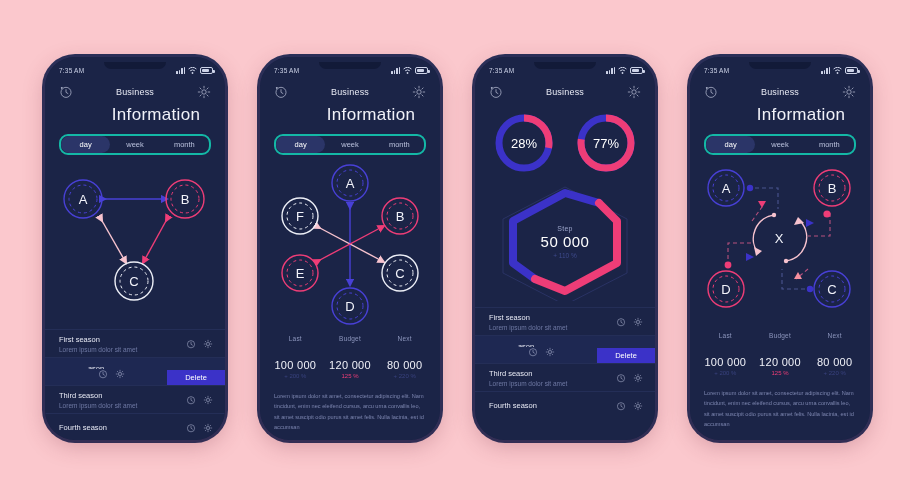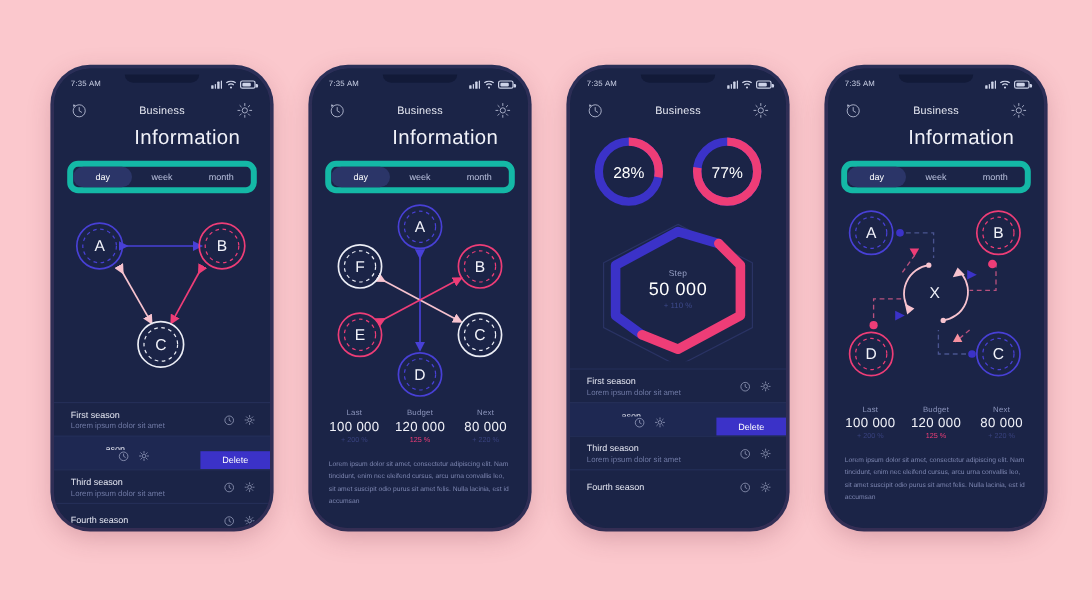--- a/index.html
+++ b/index.html
@@ -87,21 +87,21 @@
     text-align:center; color:#f0f1f8;
     font-size: 17px; font-weight: 300; letter-spacing: .3px;
     margin-top: 6px;
     margin-left: 42px;
   }
 
   
   .segmented {
     margin: 9px auto 0;
     width: 148px; height: 17px;
-    border: 5px solid #14b8a6;
+    border: 2px solid #14b8a6;
     border-radius: 9px;
     display:flex; align-items:center;
     position: relative;
   }
   .seg {
     flex:1; text-align:center; font-size: 7.5px;
     color: #b9c0dc; line-height: 17px; z-index:2;
     border-radius: 9px;
   }
   .seg.active { color: #ffffff; background: #2b3568; }
@@ -132,21 +132,21 @@
   .hex-val { font-size: 15px; color:#fff; font-weight:300; margin-top: 1px; letter-spacing:.5px; }
   .hex-pct { font-size: 6.5px; color:#3e4a8c; margin-top: 2px; }
 
   
   .stats {
     display:flex; justify-content:space-around;
     padding: 6px 8px 0;
   }
   .stat { text-align:center; flex:1; }
   .stat-label { font-size:6.5px; color:#8d96bd; letter-spacing:.2px; }
-  .stat-value { font-size:11px; color:#f0f1f8; margin-top:2px; font-weight:300; letter-spacing:.3px; }
+  .stat-value { font-size:11px; color:#f0f1f8; margin-top:17px; font-weight:300; letter-spacing:.3px; }
   .stat-delta { font-size:6px; margin-top:2px; color:#39427f; }
   .stat-delta.pink { color:#ee3d77; }
 
   
   .para {
     padding: 12px 14px 0;
     font-size: 5.6px; line-height: 1.85;
     color: #7d86b0;
   }
 

